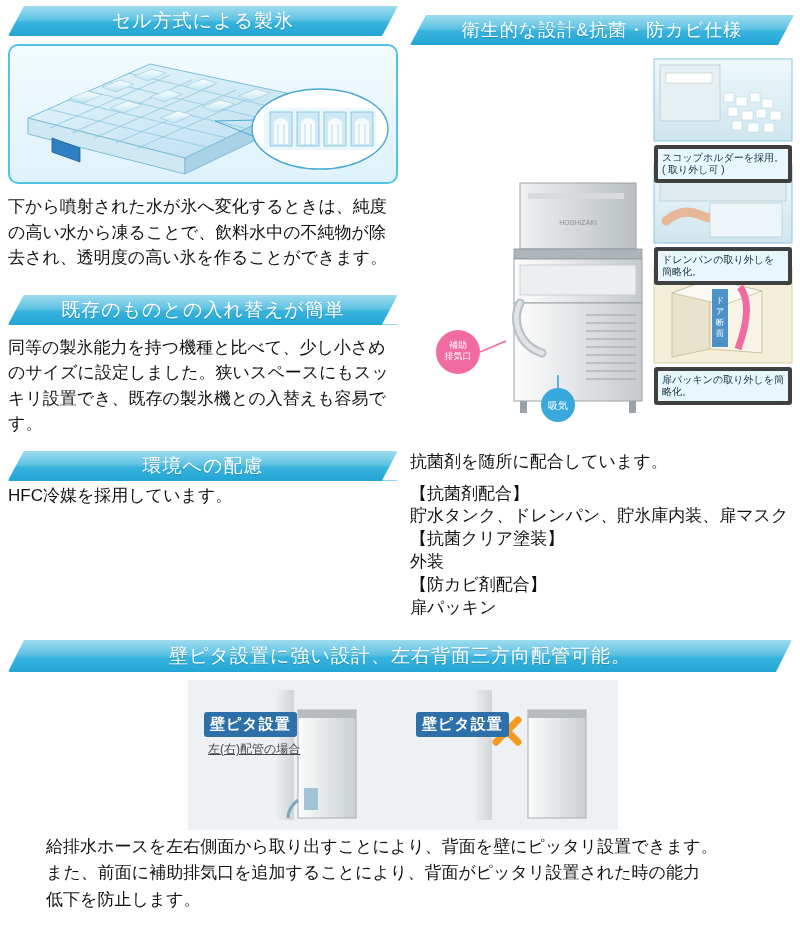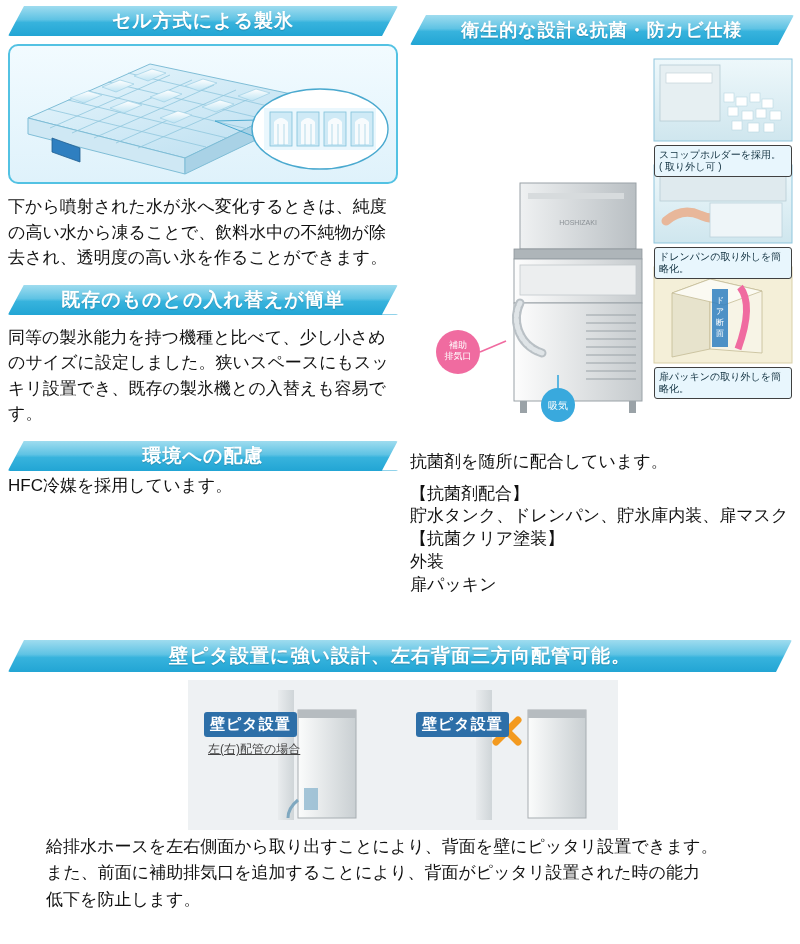--- a/index.html
+++ b/index.html
@@ -11,21 +11,21 @@
     color: #1a1a1a;
     overflow: hidden;
   }
   .page { position: relative; width: 800px; height: 944px; }
 
   
   .hdr {
     position: relative;
     background: linear-gradient(to bottom, #9fdcef 0%, #5fc3e4 45%, #37b3dd 55%, #22a5d4 100%);
     color: #ffffff;
-    font-weight: bold;
+    font-weight: normal;
     text-align: center;
     letter-spacing: 1px;
     border-radius: 2px;
     text-shadow: 0 1px 1px rgba(0,0,0,0.18);
     display: flex; align-items: center; justify-content: center;
   }
   .hdr.notch::after {
     content: "";
     position: absolute;
     left: 0; top: 0; bottom: 0;
@@ -85,21 +85,21 @@
   }
   .small-note {
     font-size: 11px;
     color: #1a1a1a;
     line-height: 1.25;
     text-decoration: underline;
   }
   .callout {
     position: absolute;
     background: #e8f6fd;
-    border: 1px solid #404040;
+    border: 4px solid #404040;
     border-radius: 3px;
     padding: 3px 4px;
     font-size: 10px;
     line-height: 1.2;
     color: #10303f;
   }
 </style>
 </head>
 <body>
 
@@ -182,21 +182,21 @@
               <line x1="328" y1="78" x2="328" y2="99"></line>
             <line x1="349" y1="78" x2="349" y2="99"></line>
               <line x1="355" y1="78" x2="355" y2="99"></line>
           </g>
         </g>
       </svg>
     </div>
 
     <div class="body-text" style="margin-top:10px; width:384px;">下から噴射された水が氷へ変化するときは、純度の高い水から凍ることで、飲料水中の不純物が除去され、透明度の高い氷を作ることができます。</div>
 
-    <div class="hdr notch" style="height:30px; font-size:19px; margin-top:14px;">
+    <div class="hdr notch" style="height:30px; font-size:19px; margin-top:24px;">
       <span>既存のものとの入れ替えが簡単</span>
     </div>
 
     <div class="body-text" style="margin-top:10px; width:384px;">同等の製氷能力を持つ機種と比べて、少し小さめのサイズに設定しました。狭いスペースにもスッキリ設置でき、既存の製氷機との入替えも容易です。</div>
 
     <div class="hdr notch" style="height:30px; font-size:19px; margin-top:14px;">
       <span>環境への配慮</span>
     </div>
 
     <div class="body-text" style="margin-top:2px;">HFC冷媒を採用しています。</div>
@@ -315,20 +315,21 @@
 
     </div>
 
     <div class="body-text" style="margin-top:6px;">抗菌剤を随所に配合しています。</div>
 
     <div style="margin-top:8px;">
       <div class="body-text" style="line-height:1.35;">【抗菌剤配合】</div>
       <div class="body-text" style="line-height:1.35; white-space:nowrap;">貯水タンク、ドレンパン、貯氷庫内装、扉マスク</div>
       <div class="body-text" style="line-height:1.35;">【抗菌クリア塗装】</div>
       <div class="body-text" style="line-height:1.35;">外装</div>
+      <div class="body-text" style="line-height:1.35;">【防カビ剤配合】</div>
       <div class="body-text" style="line-height:1.35;">扉パッキン</div>
     </div>
   </div>
 
   <div id="bottom">
 
     <div class="hdr notch" style="height:32px; font-size:19px;">
       <span>壁ピタ設置に強い設計、左右背面三方向配管可能。</span>
     </div>
 

